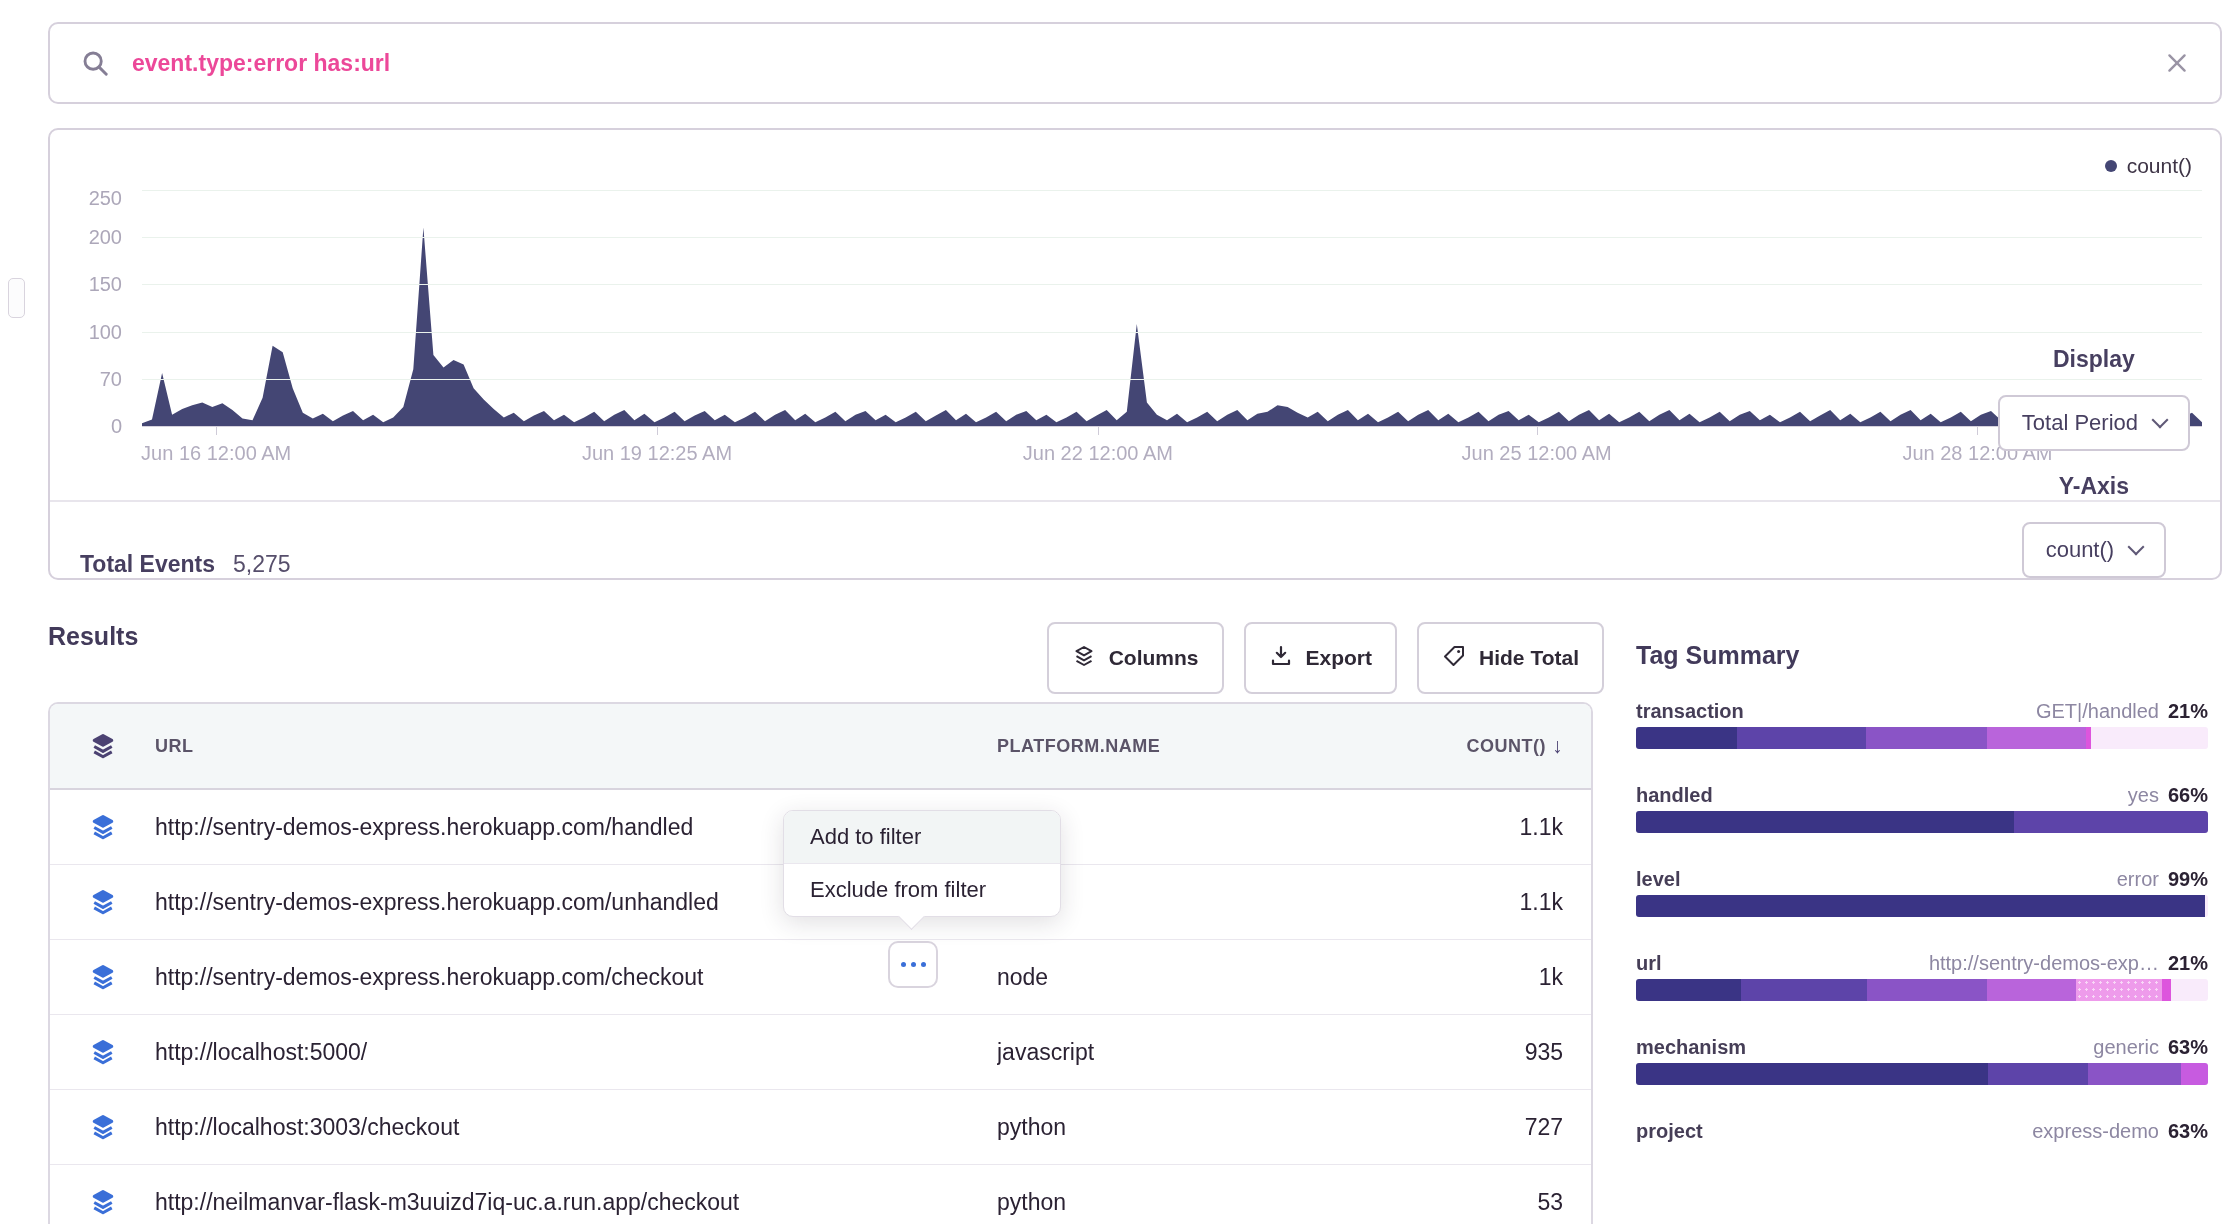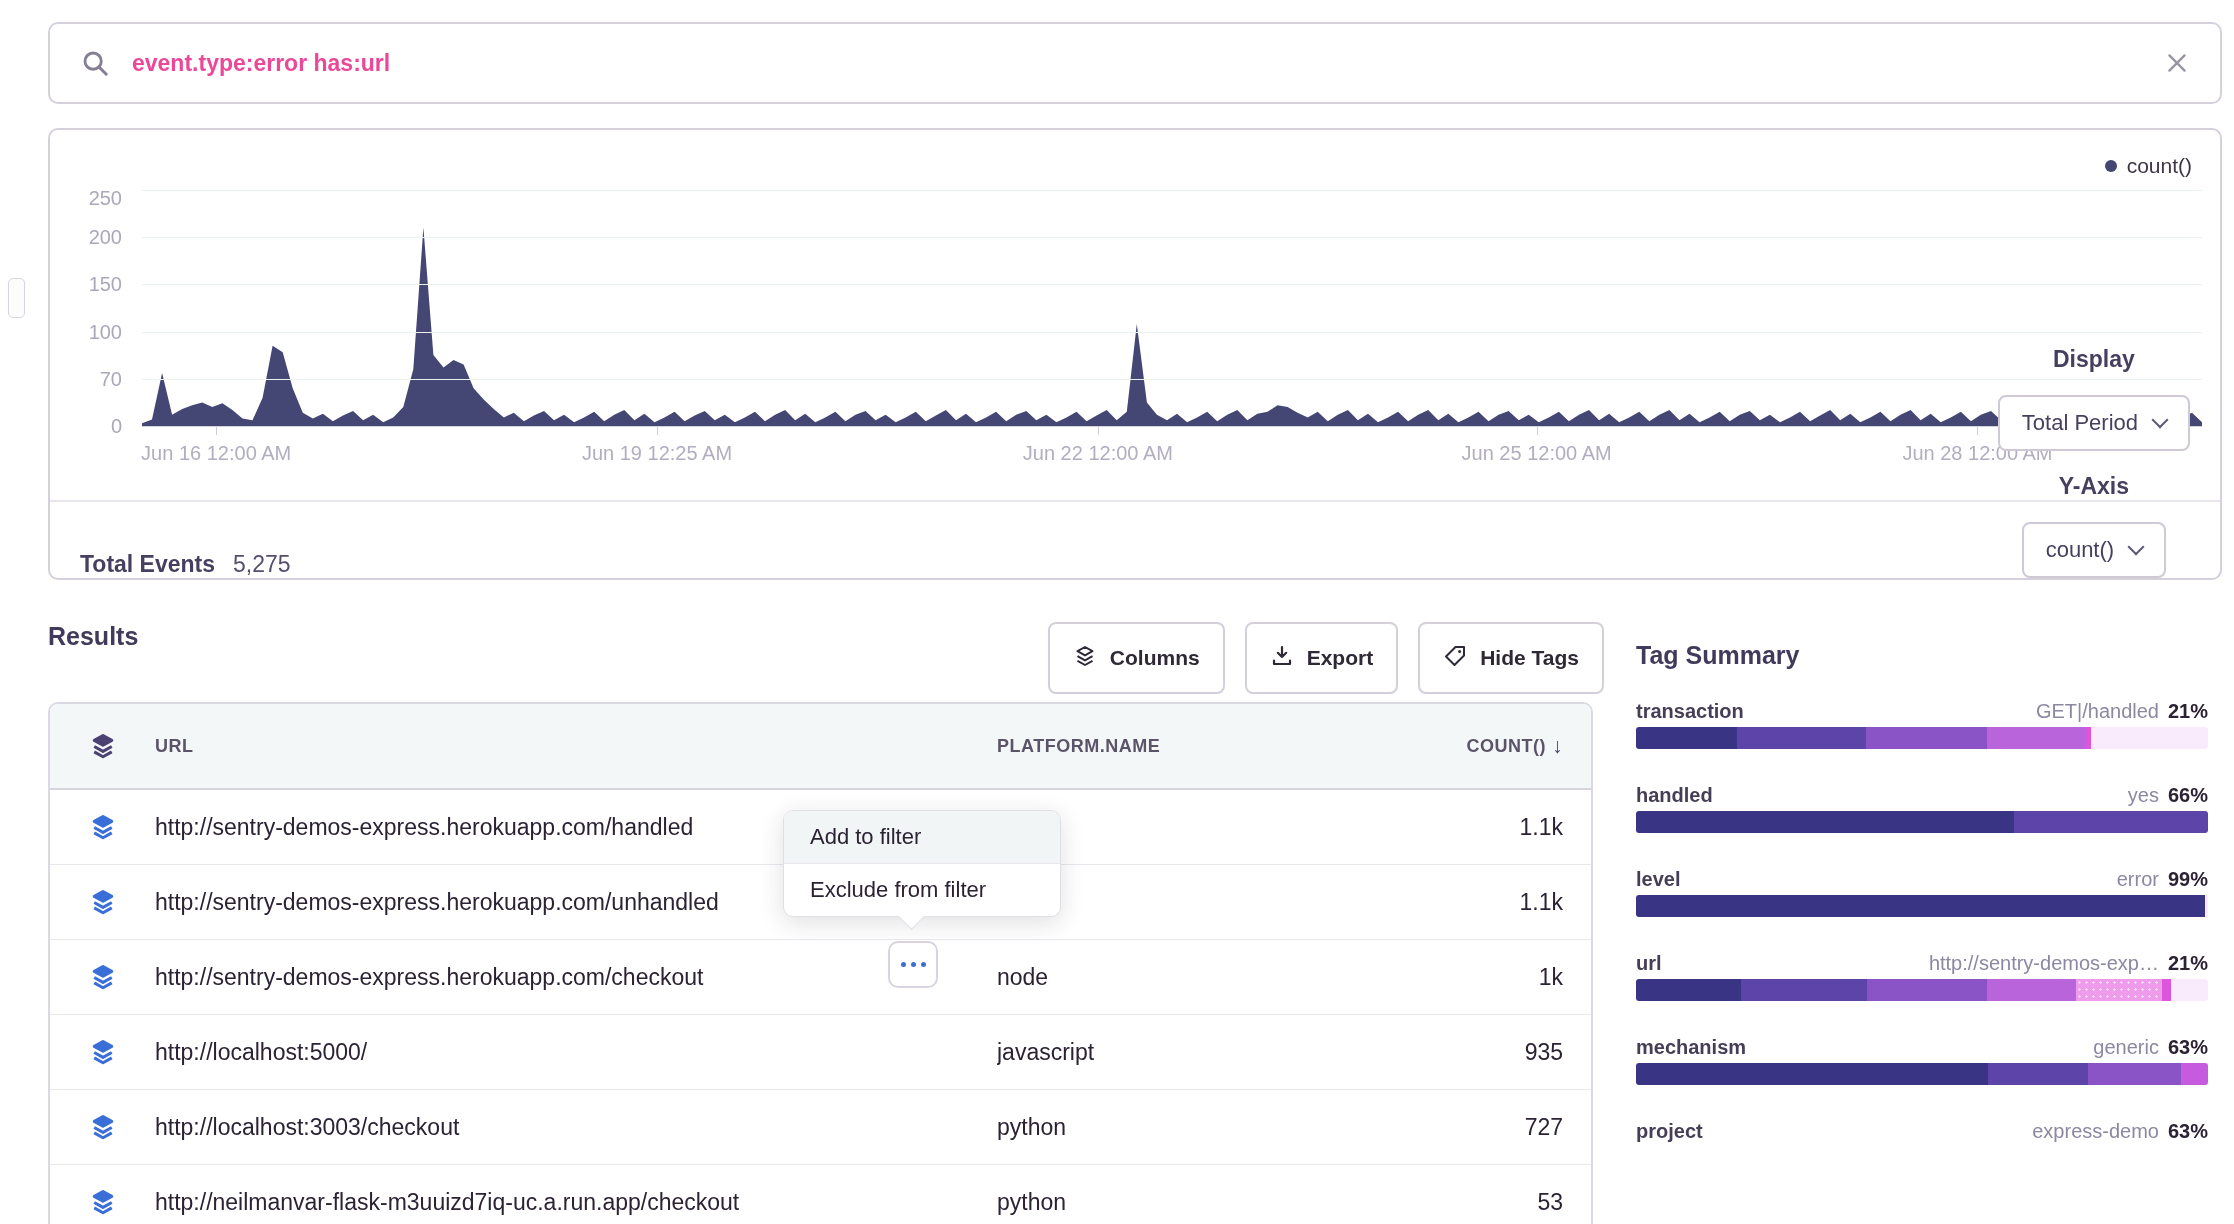--- a/index.html
+++ b/index.html
@@ -184,21 +184,21 @@
         </span>
         <span>Export</span>
       </button>
       <button class="tool-btn">
         <span>
           <svg width="24" height="24" viewBox="0 0 24 24" fill="none" stroke="#2f2936" stroke-width="2" stroke-linejoin="round">
             <path d="M12.5 3H21v8.5L11.5 21 3 12.5Z"></path>
               <circle cx="16.6" cy="7.4" r="1.5" fill="#2f2936" stroke="none"></circle>
           </svg>
         </span>
-        <span>Hide Tags</span>
+        <span>Hide Total</span>
       </button>
     </div>
   </div>
 
   <div class="table">
     <div class="thead">
       <span class="cell-icon">
         <svg width="28" height="28" viewBox="0 0 24 24" fill="none" stroke="#4b4272" stroke-width="2.6" stroke-linejoin="round">
           <path d="M12 3 4.5 7.2 12 11.4 19.5 7.2 Z" fill="#4b4272"></path>
             <path d="M4.5 12.4 12 16.6 19.5 12.4"></path>

